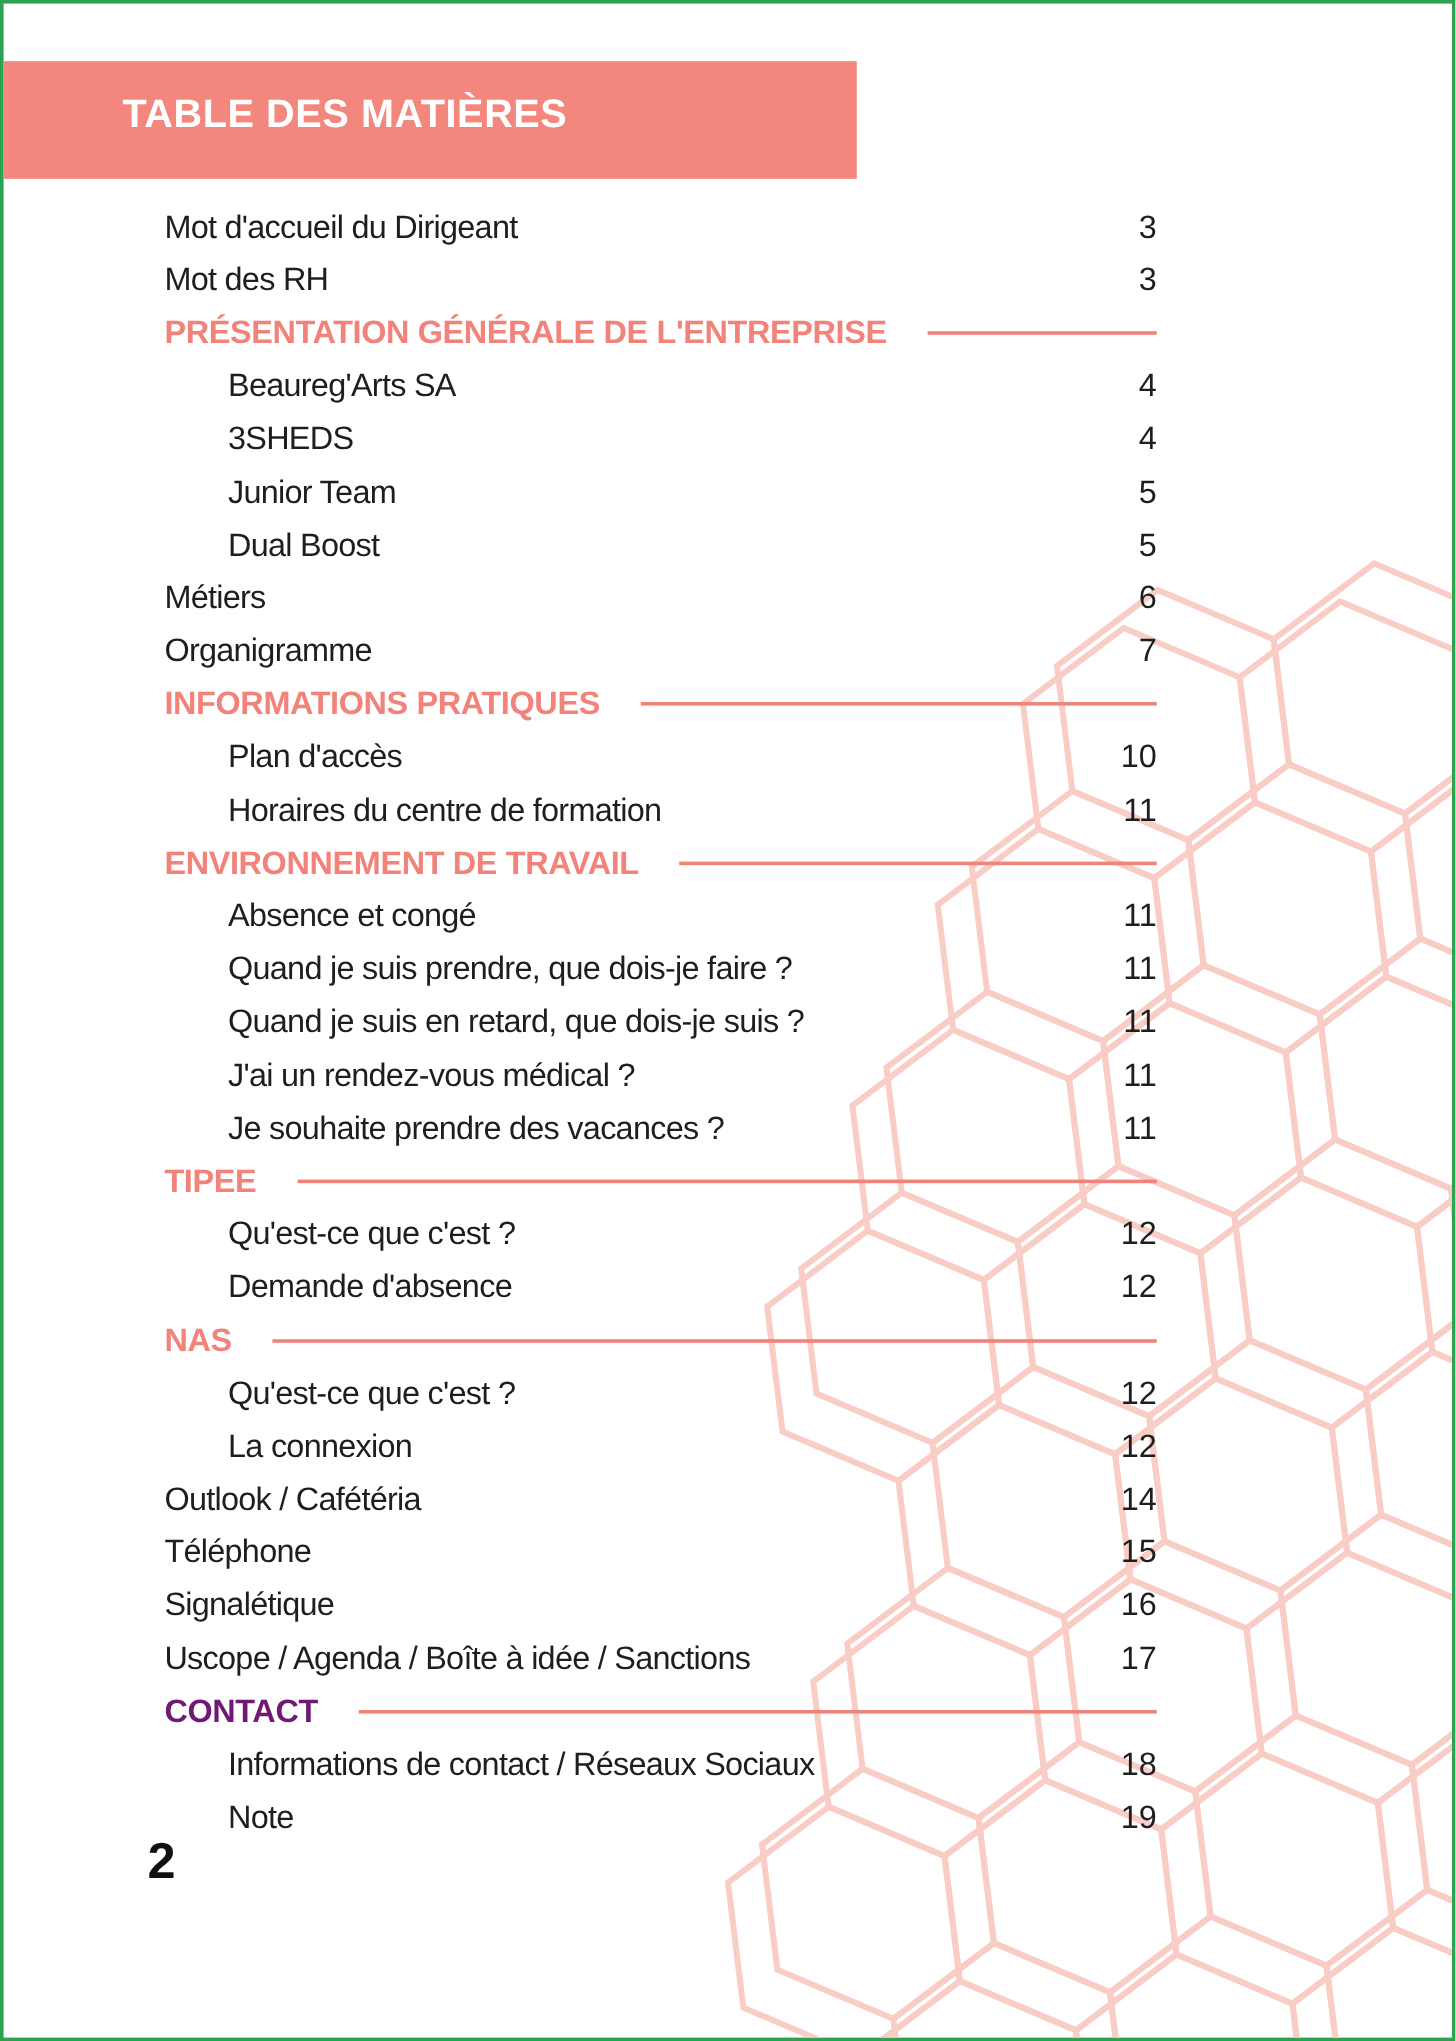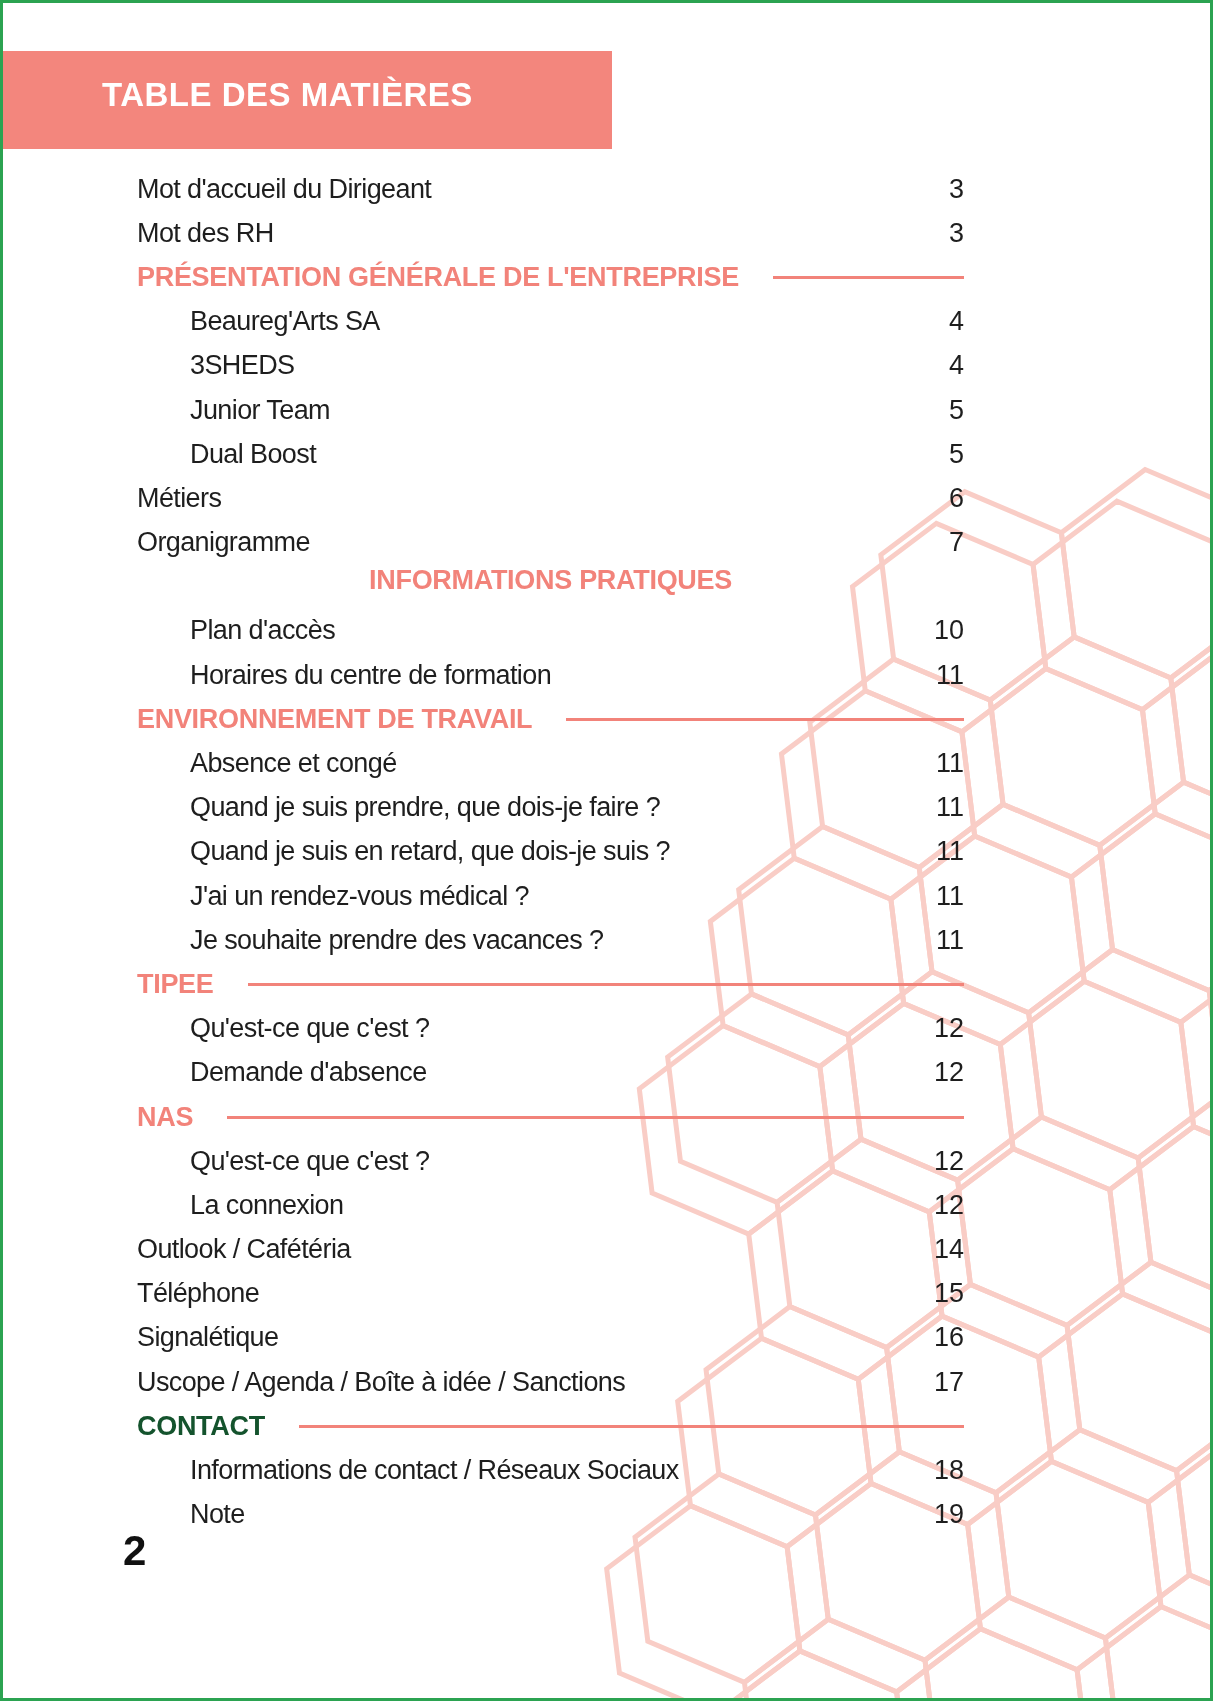--- a/index.html
+++ b/index.html
@@ -10,21 +10,21 @@
     background:#ffffff;
     border:3px solid #2ba351;
     overflow:hidden;
     font-family:"Liberation Sans","DejaVu Sans",sans-serif;
   }
   #hex-pattern{
     position:absolute;left:0;top:0;width:1207px;height:1695px;
     z-index:0;pointer-events:none;
   }
   .banner{
-    position:absolute;left:0;top:48px;width:609px;height:98px;
+    position:absolute;left:0;top:48px;width:711px;height:98px;
     display:flex;align-items:center;
     padding-left:99px;padding-bottom:10px;
     box-sizing:border-box;
     z-index:2;
   }
   .banner h1{
     margin:0;color:#ffffff;font-size:33px;font-weight:bold;
     letter-spacing:0.5px;white-space:nowrap;
   }
   .toc{
@@ -172,21 +172,21 @@
       <div class="row">
         <span class="lbl">Métiers</span>
         <span class="spacer"></span>
         <span class="num">6</span>
       </div>
       <div class="row">
         <span class="lbl">Organigramme</span>
         <span class="spacer"></span>
         <span class="num">7</span>
       </div>
-      <div class="row section" style="color: rgb(242, 131, 122); flex-direction: column;">
+      <div class="row section" style="color: rgb(242, 131, 122);">
         <span class="lbl">INFORMATIONS PRATIQUES</span>
         <span class="rule" style="background: rgb(242, 131, 122);"></span>
       </div>
       <div class="row indent">
         <span class="lbl">Plan d'accès</span>
         <span class="spacer"></span>
         <span class="num">10</span>
       </div>
       <div class="row indent">
         <span class="lbl">Horaires du centre de formation</span>
@@ -263,21 +263,21 @@
       <div class="row">
         <span class="lbl">Signalétique</span>
         <span class="spacer"></span>
         <span class="num">16</span>
       </div>
       <div class="row">
         <span class="lbl">Uscope / Agenda / Boîte à idée / Sanctions</span>
         <span class="spacer"></span>
         <span class="num">17</span>
       </div>
-      <div class="row section" style="color: #14532d;">
+      <div class="row section" style="color: #701a75;">
         <span class="lbl">CONTACT</span>
         <span class="rule" style="background: rgb(242, 131, 122);"></span>
       </div>
       <div class="row indent">
         <span class="lbl">Informations de contact / Réseaux Sociaux</span>
         <span class="spacer"></span>
         <span class="num">18</span>
       </div>
       <div class="row indent">
         <span class="lbl">Note</span>

